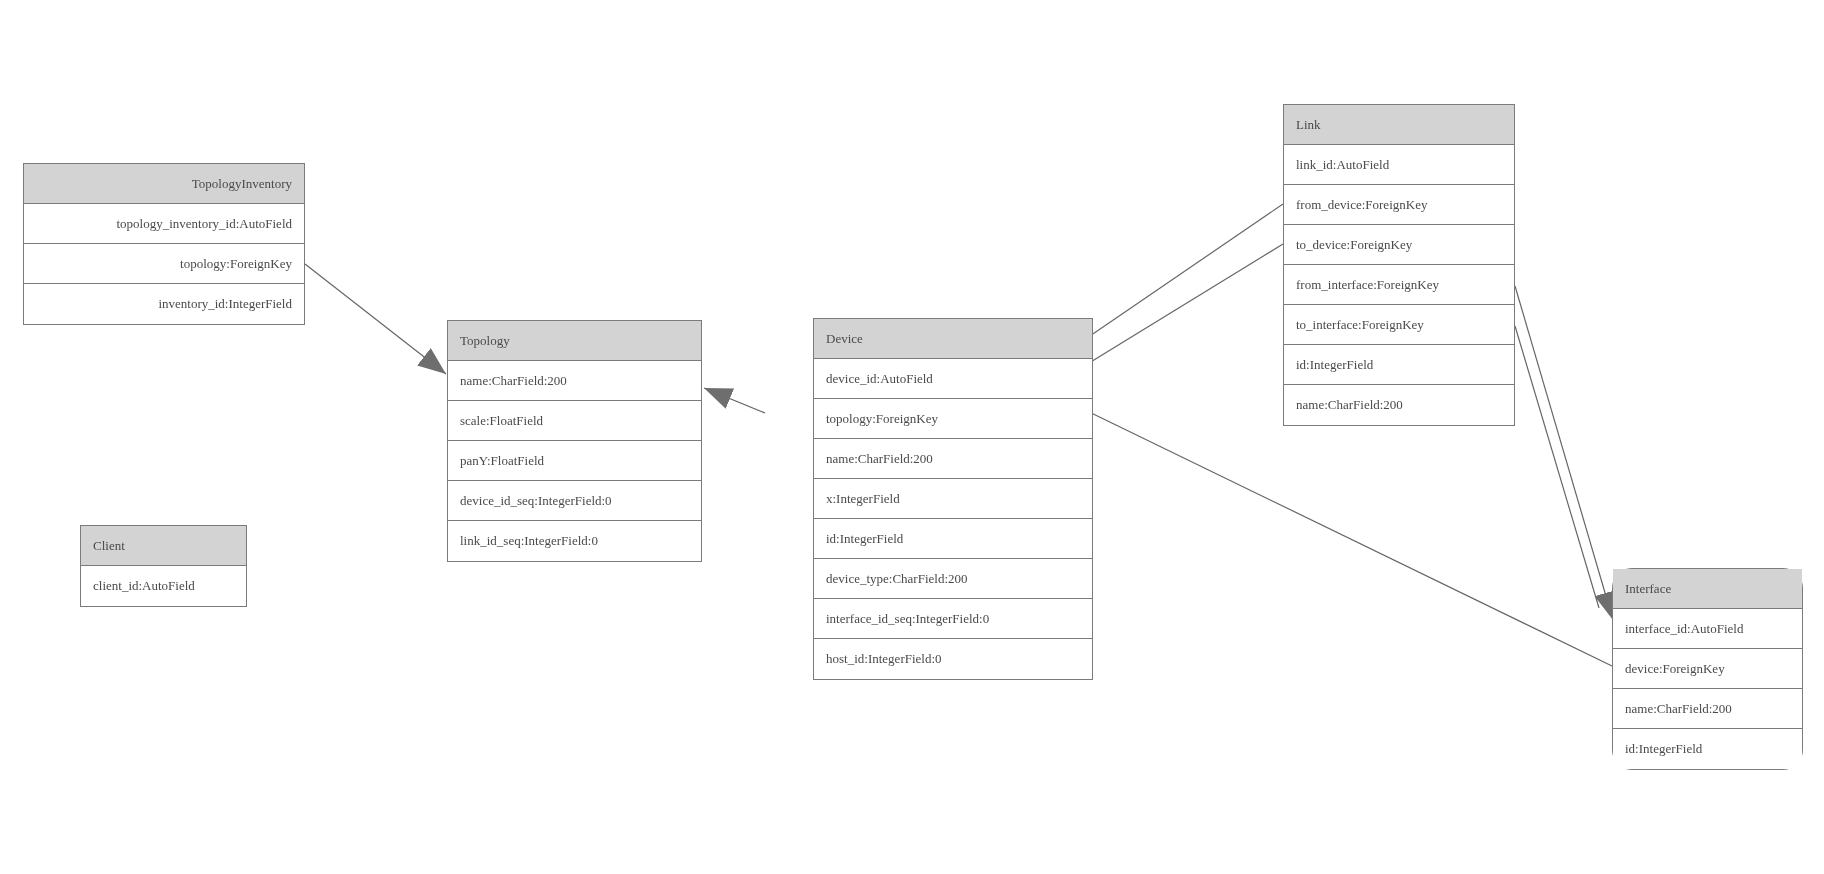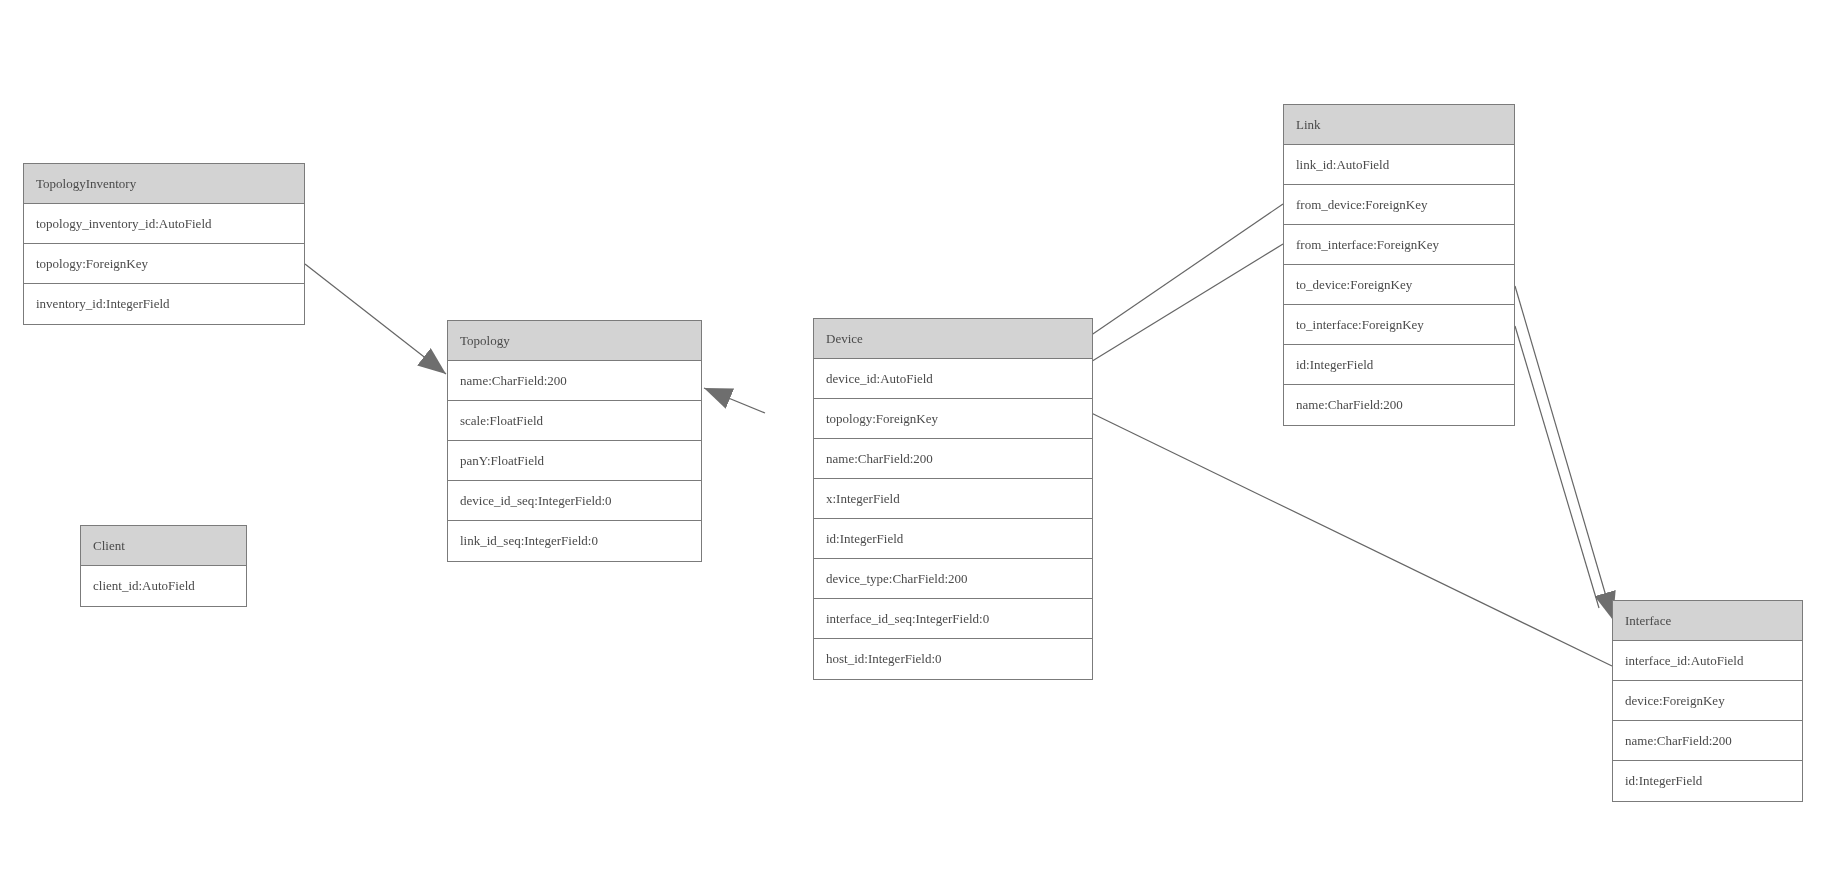--- a/index.html
+++ b/index.html
@@ -20,26 +20,26 @@
     padding:0 12px; white-space:nowrap; overflow:hidden;
   }
   .entity-row {
     box-sizing:border-box; height:40px; line-height:39px;
     border-bottom:1px solid #7b7b7b; padding:0 12px;
     white-space:nowrap; overflow:hidden; background:#ffffff;
   }
   .entity-row:last-child { border-bottom:none; }
 
   
-  #ent-topologyinventory { left:23px;   top:163px; width:282px; }
+  #ent-topologyinventory { left:23px;   top:163px; width:282px;text-align:right; }
   #ent-topology          { left:447px;  top:320px; width:255px; }
   #ent-client            { left:80px;   top:525px; width:167px; }
   #ent-device            { left:765px;  top:318px; width:280px;margin-left:48px; }
   #ent-link              { left:1283px; top:104px; width:232px; }
-  #ent-interface         { left:1612px; top:600px; width:191px; }
+  #ent-interface         { left:1612px; top:568px; width:191px;border-radius:20px; }
 </style>
 </head>
 <body>
 
 <div id="canvas">
 
   <svg id="edges" width="1824" height="874" viewBox="0 0 1824 874" xmlns="http://www.w3.org/2000/svg">
     <defs>
       <marker id="arrow" viewBox="0 0 28 22" refX="28" refY="11" markerWidth="28" markerHeight="22" markerUnits="userSpaceOnUse" orient="auto">
         <path d="M0,0 L28,11 L0,22 Z" fill="#6e6e6e"></path>
@@ -86,22 +86,22 @@
     <div class="entity-row">id:IntegerField</div>
     <div class="entity-row">device_type:CharField:200</div>
     <div class="entity-row">interface_id_seq:IntegerField:0</div>
     <div class="entity-row">host_id:IntegerField:0</div>
   </div>
 
   <div class="entity" id="ent-link">
     <div class="entity-header">Link</div>
     <div class="entity-row">link_id:AutoField</div>
     <div class="entity-row">from_device:ForeignKey</div>
+    <div class="entity-row">to_device:ForeignKey</div>
     <div class="entity-row">from_interface:ForeignKey</div>
-    <div class="entity-row">to_device:ForeignKey</div>
     <div class="entity-row">to_interface:ForeignKey</div>
     <div class="entity-row">id:IntegerField</div>
     <div class="entity-row">name:CharField:200</div>
   </div>
 
   <div class="entity" id="ent-interface">
     <div class="entity-header">Interface</div>
     <div class="entity-row">interface_id:AutoField</div>
     <div class="entity-row">device:ForeignKey</div>
     <div class="entity-row">name:CharField:200</div>

